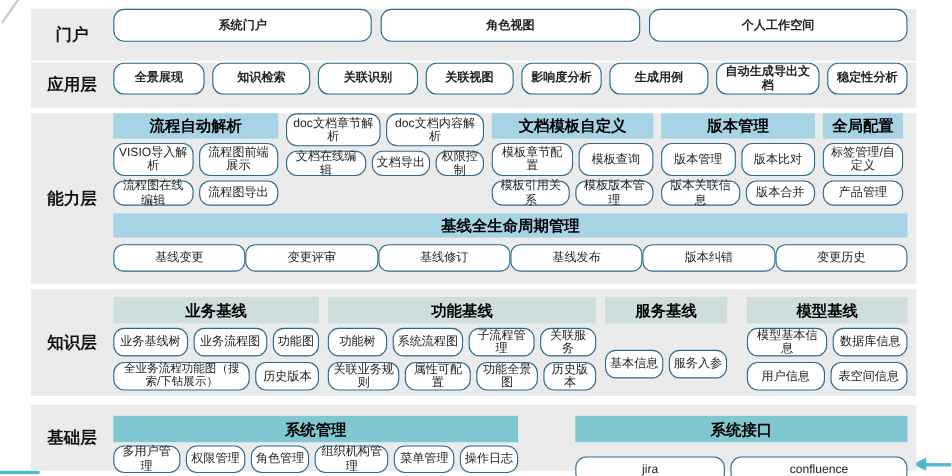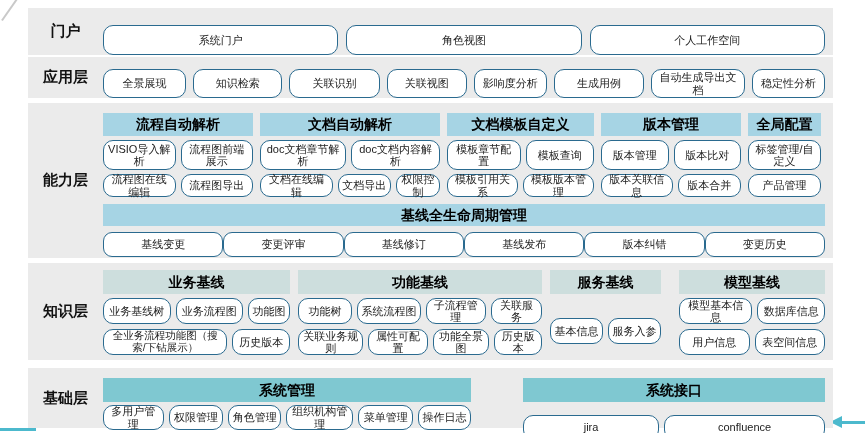--- a/index.html
+++ b/index.html
@@ -10,21 +10,21 @@
   }
   .band{
     position:absolute;left:28px;width:805px;background:#ebebeb;
     display:flex;box-sizing:border-box;
   }
   .layer-label{
     width:75px;flex:0 0 75px;display:flex;align-items:center;justify-content:center;
     font-weight:700;font-size:15px;color:#111;
   }
   .content{flex:1;padding-right:8px;box-sizing:border-box;}
-  .hrow{display:flex;align-items:flex-end;gap:8px;height:100%;}
+  .hrow{display:flex;align-items:flex-start;gap:8px;height:100%;font-weight:bold;}
   .btn{
     background:#fff;border:1.6px solid #2a6a8f;border-radius:10px;
     display:flex;align-items:center;justify-content:center;text-align:center;
     font-size:11px;color:#222;box-sizing:border-box;padding:1px 3px;line-height:1.12;
   }
   .h30{height:30px;} .h29{height:29px;} .h26{height:26px;} .h25{height:25px;} .h23{height:23px;}
   .col{display:flex;flex-direction:column;gap:4px;box-sizing:border-box;}
   .row{display:flex;gap:5px;}
   .sec-header{
     text-align:center;font-weight:700;font-size:14px;color:#000;
@@ -84,37 +84,36 @@
       <div class="btn h29" style="flex:72">影响度分析</div>
       <div class="btn h29" style="flex:91">生成用例</div>
       <div class="btn h29" style="flex:95">自动生成导出文档</div>
       <div class="btn h29" style="flex:72">稳定性分析</div>
     </div>
   </div>
 </div>
 
 <div class="band" style="top:103px;height:155px;">
   <div class="layer-label">能力层</div>
-  <div class="content vert" style="padding-top:10px;">
+  <div class="content vert" style="padding-top:0;">
     <div class="cap-cols">
 
       <div class="col" style="width:150px;">
         <div class="sec-header cap-header">流程自动解析</div>
         <div class="row">
           <div class="btn h30" style="flex:1">VISIO导入解析</div>
           <div class="btn h30" style="flex:1">流程图前端展示</div>
         </div>
         <div class="row">
           <div class="btn h23" style="flex:1">流程图在线编辑</div>
           <div class="btn h23" style="flex:1">流程图导出</div>
         </div>
       </div>
 
       <div class="col" style="width:180px;">
-        <div class="sec-header cap-header">文档自动解析</div>
         <div class="row">
           <div class="btn h30" style="flex:87">doc文档章节解析</div>
           <div class="btn h30" style="flex:90">doc文档内容解析</div>
         </div>
         <div class="row">
           <div class="btn h23" style="flex:79">文档在线编辑</div>
           <div class="btn h23" style="flex:55">文档导出</div>
           <div class="btn h23" style="flex:44">权限控制</div>
         </div>
       </div>

